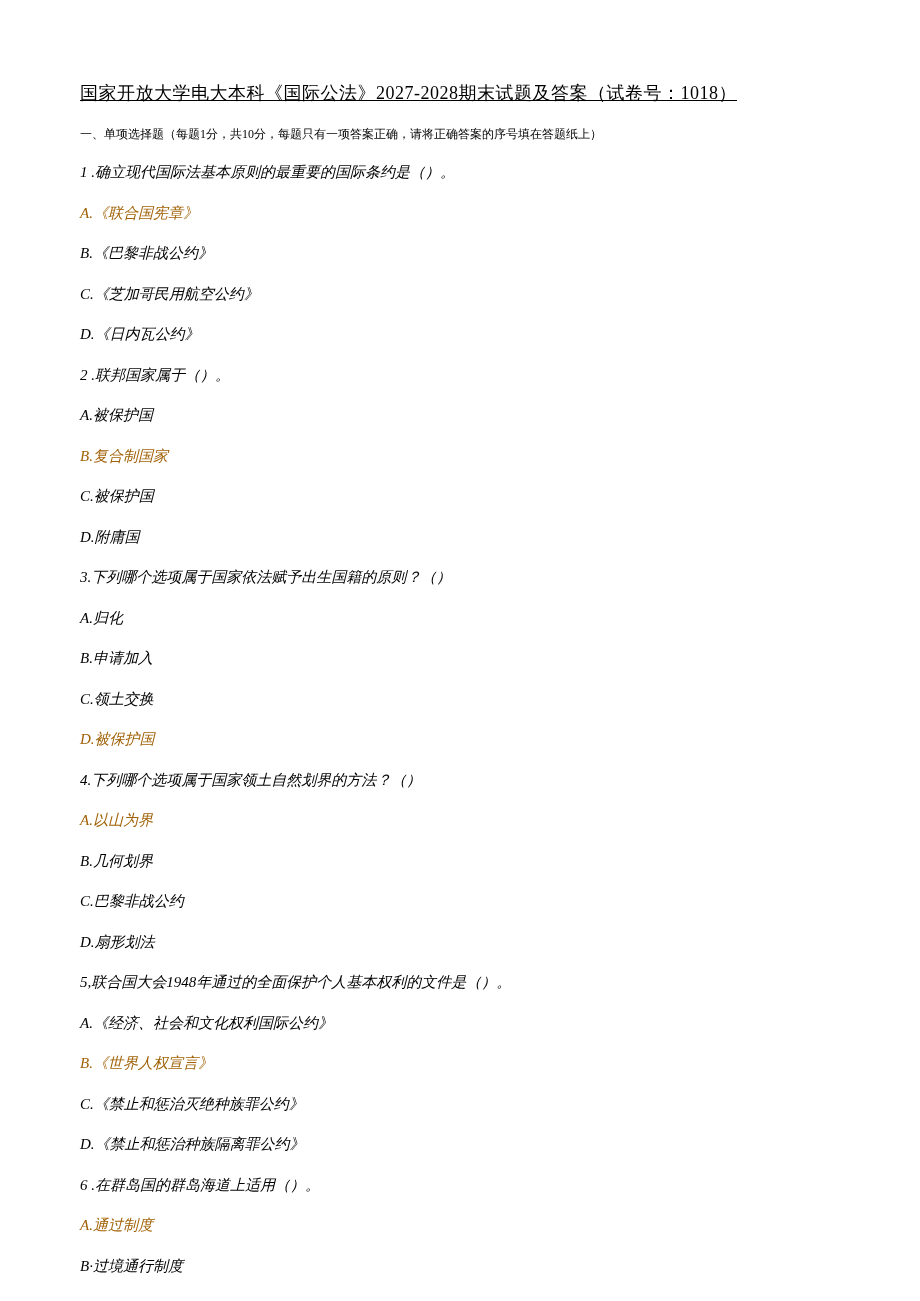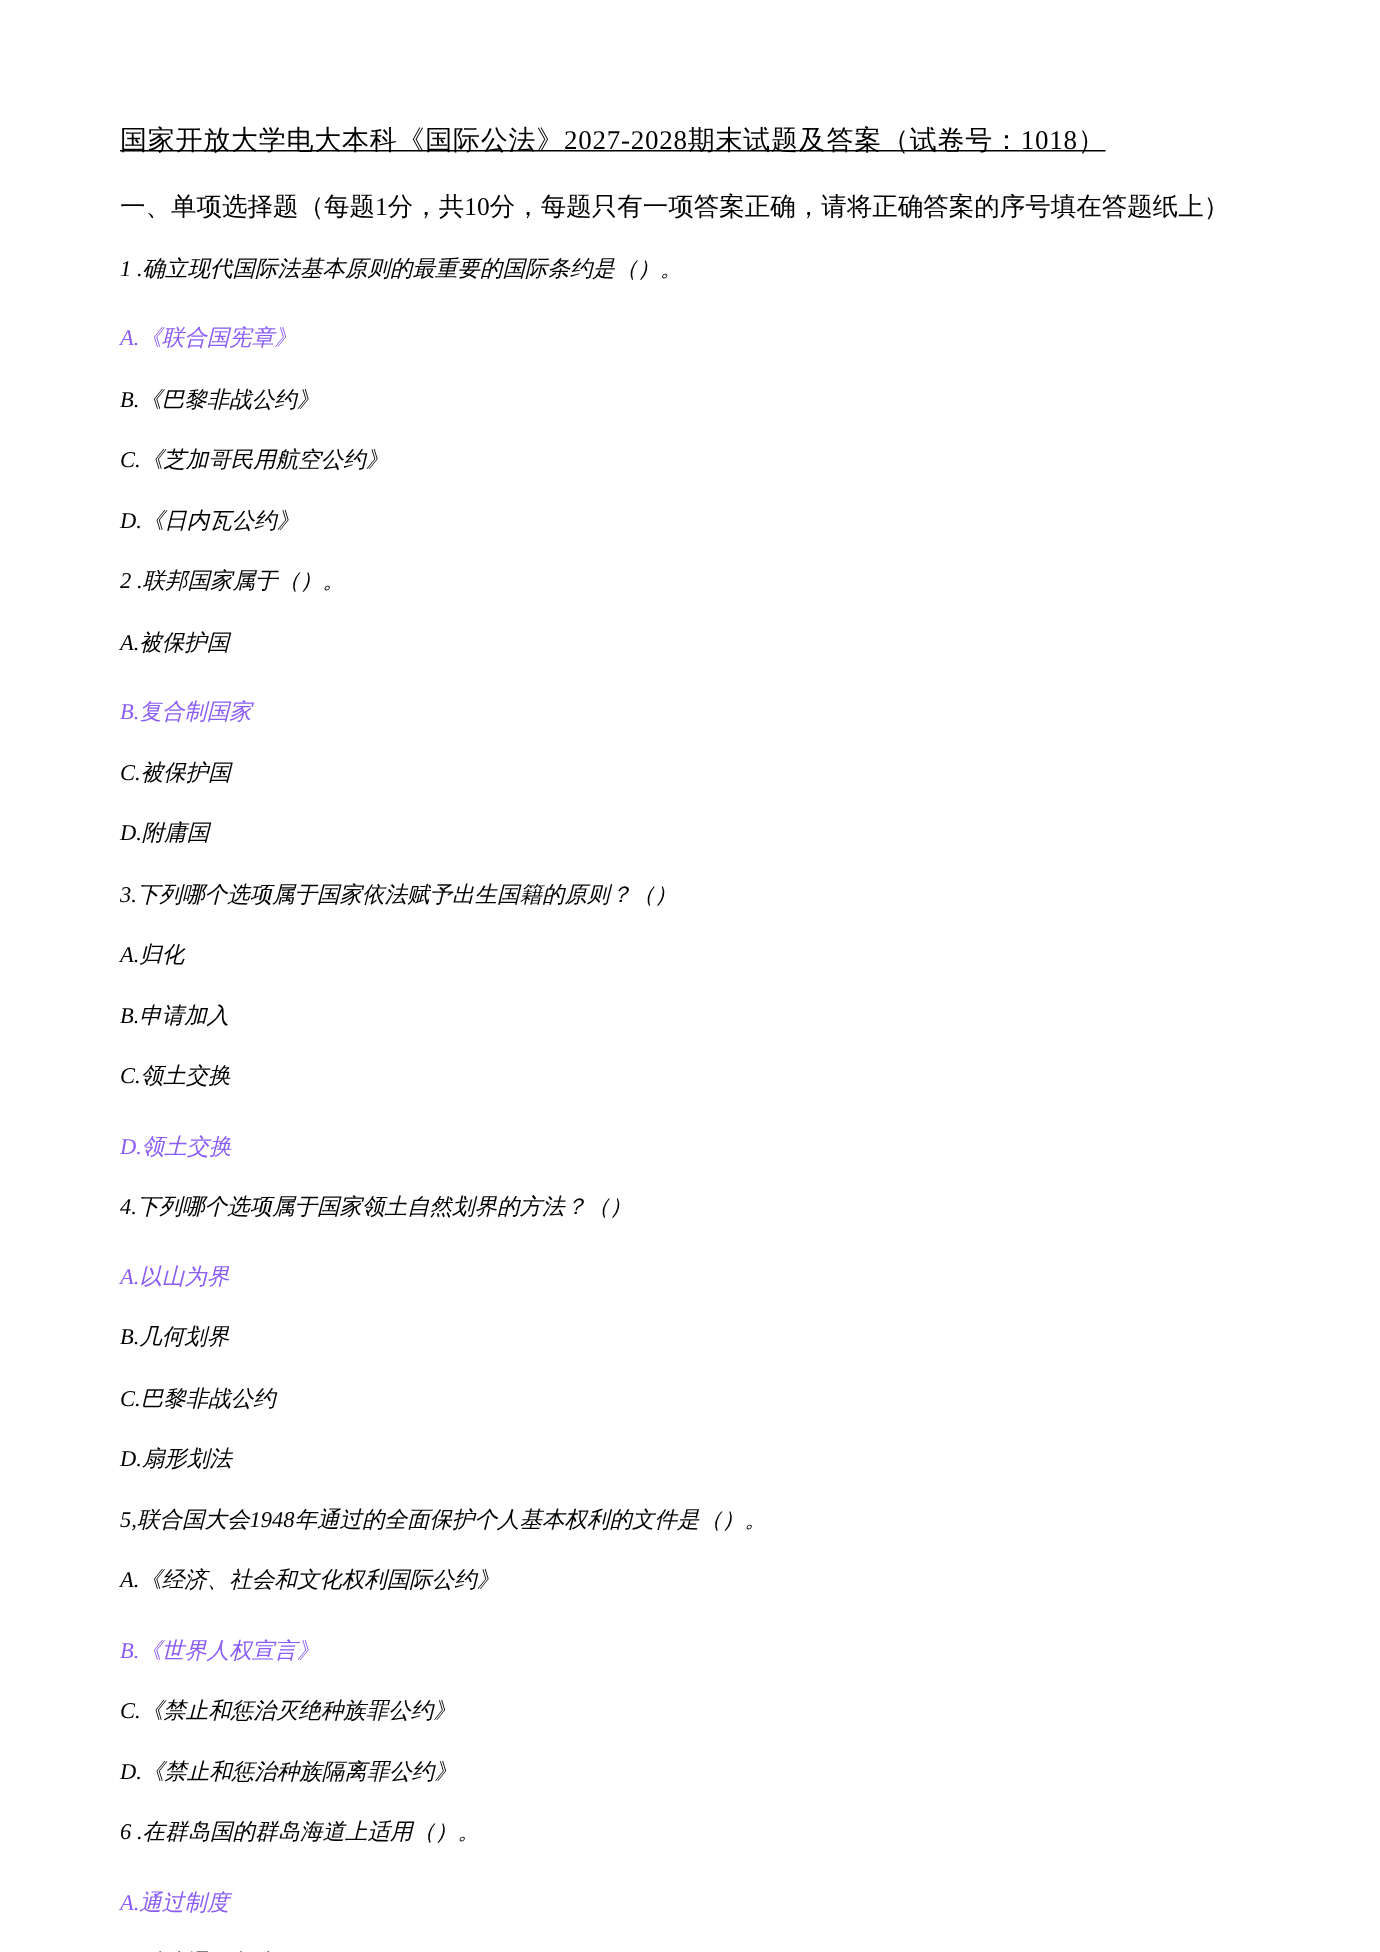--- a/index.html
+++ b/index.html
@@ -13,31 +13,30 @@
       font-size: 15px;
       line-height: 1.5;
     }
     .title {
       font-size: 18px;
       margin-bottom: 18px;
       letter-spacing: 0.5px;
       text-decoration: underline;
     }
     .section-header {
-      font-size: 17px;
+      font-size: 12px;
       margin-bottom: 18px;
     }
     .line {
       font-size: 15px;
       margin-bottom: 18px;
       font-style: italic;
     }
     .answer {
-      color: #8b5cf6;
-      margin-top: 24px;
+      color: #a16207;
     }
   </style>
 </head>
 <body>
 
 <div class="title">国家开放大学电大本科《国际公法》2027-2028期末试题及答案（试卷号：1018）</div>
 
 <div class="section-header">一、单项选择题（每题1分，共10分，每题只有一项答案正确，请将正确答案的序号填在答题纸上）</div>
 
 <div class="line">1 .确立现代国际法基本原则的最重要的国际条约是（）。</div>
@@ -49,21 +48,21 @@
 <div class="line">2 .联邦国家属于（）。</div>
 <div class="line">A.被保护国</div>
 <div class="line answer">B.复合制国家</div>
 <div class="line">C.被保护国</div>
 <div class="line">D.附庸国</div>
 
 <div class="line">3.下列哪个选项属于国家依法赋予出生国籍的原则？（）</div>
 <div class="line">A.归化</div>
 <div class="line">B.申请加入</div>
 <div class="line">C.领土交换</div>
-<div class="line answer">D.领土交换</div>
+<div class="line answer">D.被保护国</div>
 
 <div class="line">4.下列哪个选项属于国家领土自然划界的方法？（）</div>
 <div class="line answer">A.以山为界</div>
 <div class="line">B.几何划界</div>
 <div class="line">C.巴黎非战公约</div>
 <div class="line">D.扇形划法</div>
 
 <div class="line">5,联合国大会1948年通过的全面保护个人基本权利的文件是（）。</div>
 <div class="line">A.《经济、社会和文化权利国际公约》</div>
 <div class="line answer">B.《世界人权宣言》</div>

